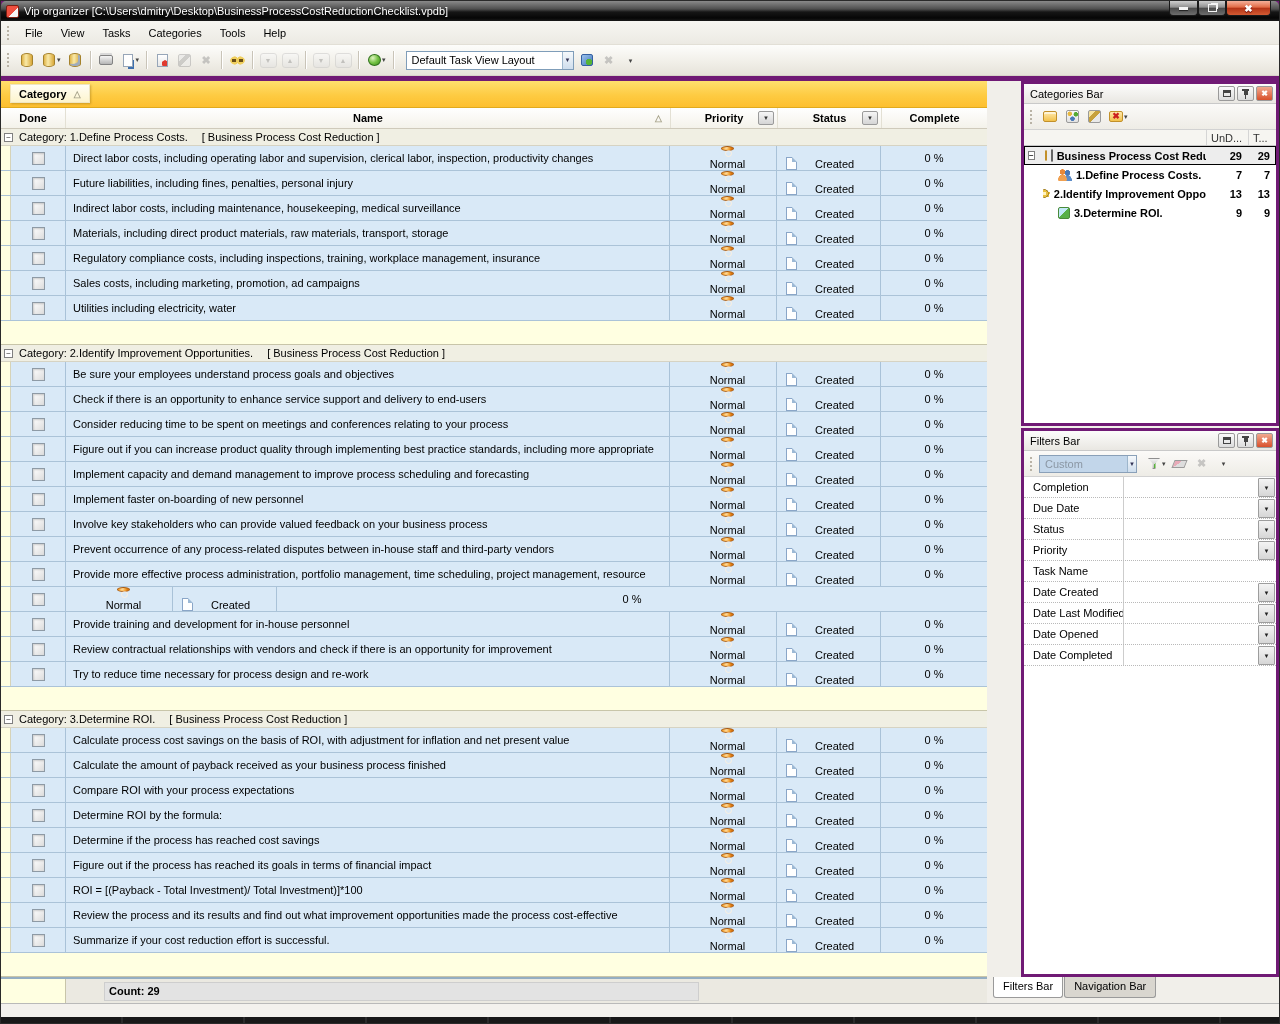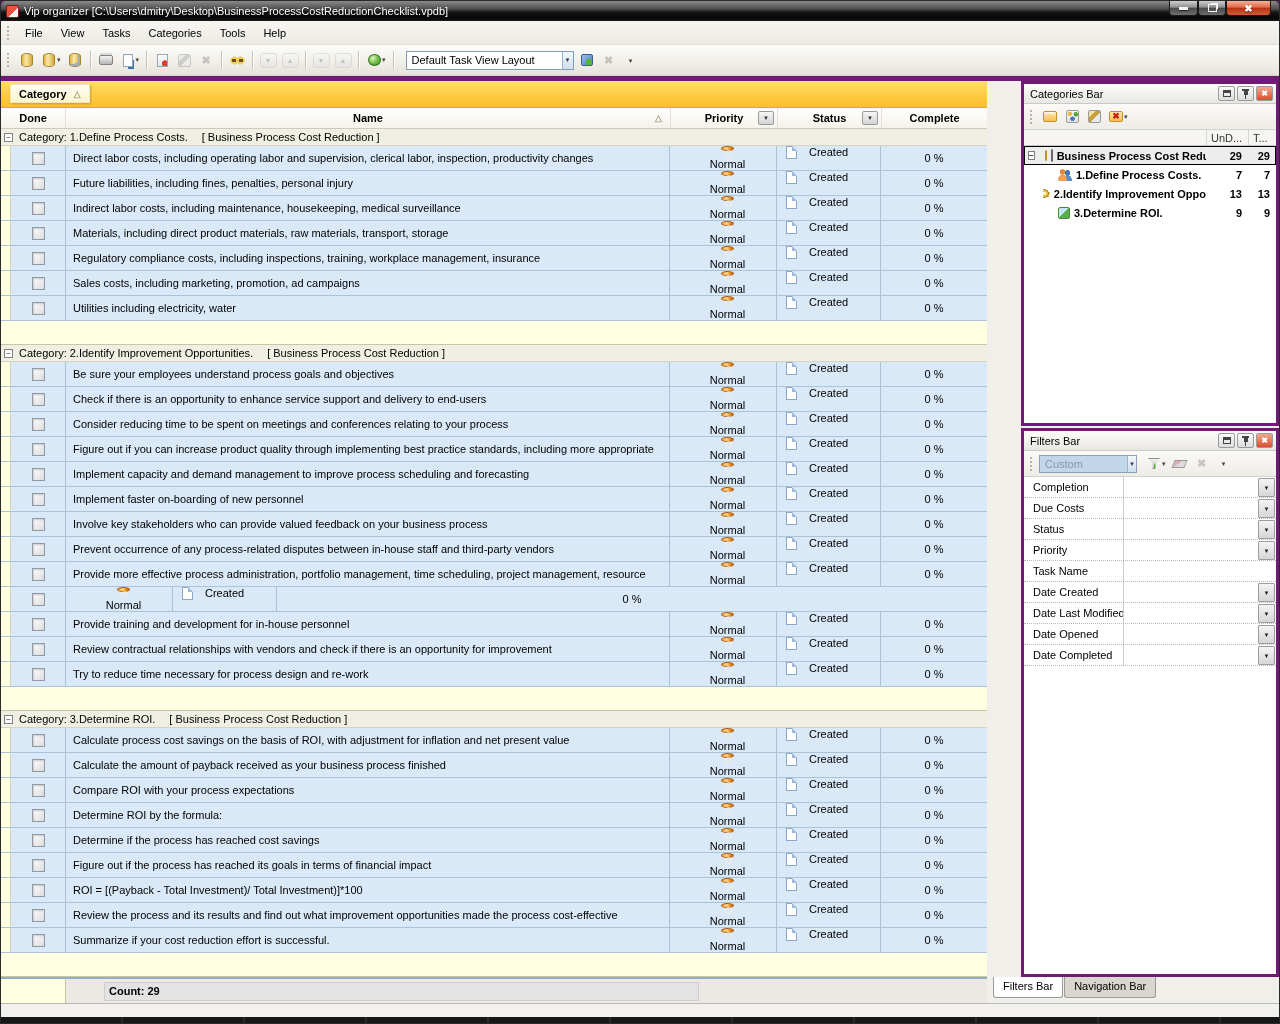--- a/index.html
+++ b/index.html
@@ -96,21 +96,21 @@
 
   .cat-row { height:17px; display:flex; align-items:center; background:#f0efe3; border-bottom:1px solid #d6d3c3; padding-left:3px; }
   .expander { width:9px; height:9px; border:1px solid #7f7f7f; background:#fff; font-size:8px; line-height:7px; text-align:center; color:#333; margin-right:6px; }
   .cat-suffix { margin-left:14px; }
 
   .task-row { height:25px; display:flex; background:#d9e9f7; border-bottom:1px solid #abc3d8; }
   .task-row .indent { width:10px; background:#ffffe1; border-right:1px solid #d6d3b8; }
   .task-row .c-done { width:55px; border-right:1px solid #a9c2d8; display:flex; align-items:center; justify-content:center; }
   .task-row .c-name { width:604px; border-right:1px solid #a9c2d8; display:flex; align-items:center; padding-left:7px; white-space:nowrap; overflow:hidden; }
   .task-row .c-prio { width:107px; border-right:1px solid #a9c2d8; display:flex; align-items:center; gap:7px; padding-left:9px;flex-direction:column; }
-  .task-row .c-status { width:104px; border-right:1px solid #a9c2d8; display:flex; align-items:flex-start; gap:12px; padding-left:9px; }
+  .task-row .c-status { width:104px; border-right:1px solid #a9c2d8; display:flex; align-items:flex-end; gap:18px; padding-left:9px; }
   .task-row .c-comp { flex:1; display:flex; align-items:center; justify-content:center; }
   .checkbox { width:13px; height:13px; border:1px solid #8e9aa5; background:linear-gradient(135deg,#ffffff,#dcdcdc); box-shadow:inset 1px 1px 2px rgba(0,0,0,.18); }
   .prio-ball { width:13px; height:13px; border-radius:50%; border:1px solid #a85a10; position:relative;
     background:radial-gradient(circle at 38% 30%, #ffe2ae, #f6a93b 42%, #e07b12 72%, #c96a0e); }
   .prio-ball::after { content:""; position:absolute; left:3px; top:3px; width:5px; height:5px; border-radius:50%;
     border:1.5px solid rgba(255,240,220,.85); }
   .doc-icon { width:11px; height:13px; background:#fff; border:1px solid #8aa6c8; position:relative; }
   .doc-icon::after { content:""; position:absolute; right:-1px; top:-1px; border-style:solid; border-width:0 5px 5px 0; border-color:rgba(0,0,0,0) #d9e9f7 #9db9d5 rgba(0,0,0,0); }
   .spacer-row { height:24px; background:#ffffe1; border-bottom:1px solid #c8c5a9; }
   .count-row { height:26px; background:#ebe9e1; border-top:2px solid #95aec2; display:flex; align-items:center;gap:28px; }
@@ -919,21 +919,21 @@
             <span class="ic i-filters-options">▾</span>
           </span>
         </div>
       <div id="filter-rows">
           <div class="filter-row">
        <span class="flabel">Completion</span>
        <span class="fval"></span>
        <span class="fdrop">▼</span>
      </div>
           <div class="filter-row">
-       <span class="flabel">Due Costs</span>
+       <span class="flabel">Due Date</span>
        <span class="fval"></span>
        <span class="fdrop">▼</span>
      </div>
           <div class="filter-row">
        <span class="flabel">Status</span>
        <span class="fval"></span>
        <span class="fdrop">▼</span>
      </div>
           <div class="filter-row">
        <span class="flabel">Priority</span>

